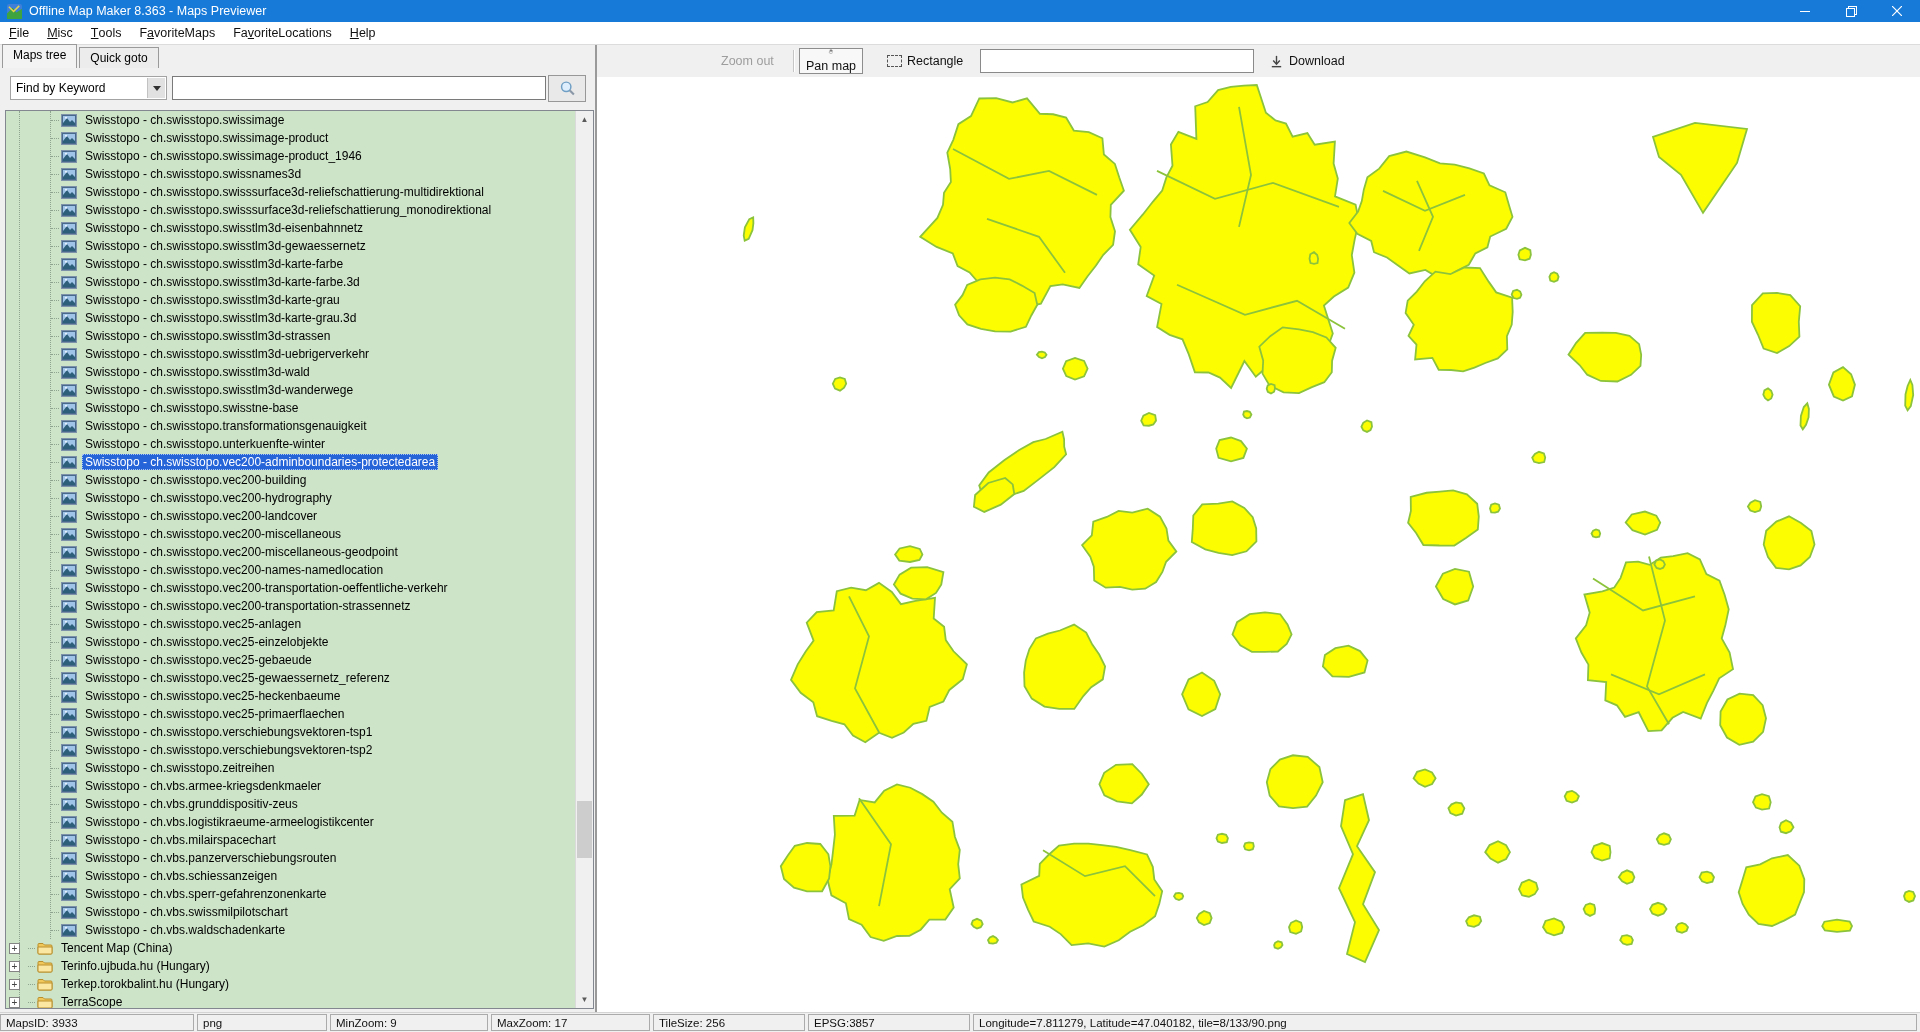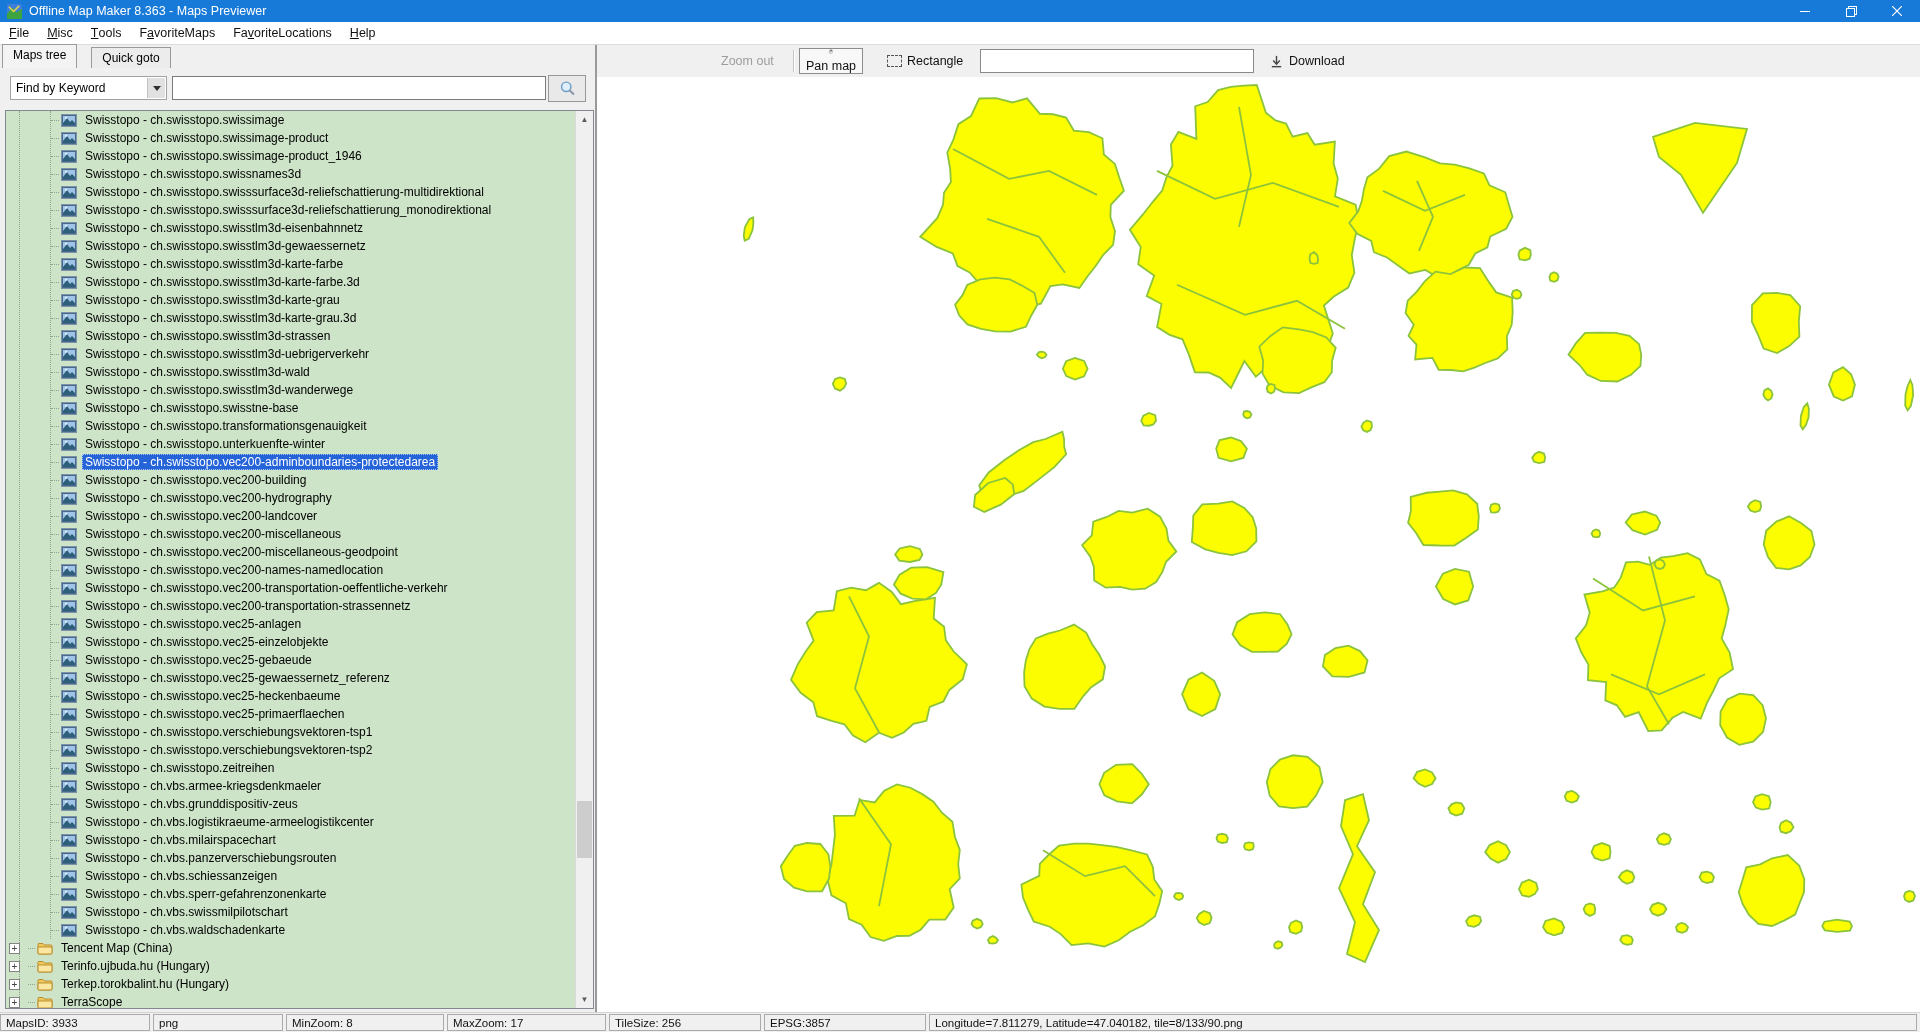--- a/index.html
+++ b/index.html
@@ -27,21 +27,21 @@
 
   
   .main{position:absolute;left:0;top:45px;right:0;bottom:19px;}
   .left-panel{position:absolute;left:0;top:0;width:595px;height:100%;background:#f0f0f0;}
   .v-divider{position:absolute;left:595px;top:0;width:2px;height:100%;background:#9a9a9a;}
   .right-panel{position:absolute;left:597px;right:0;top:0;bottom:0;background:#f0f0f0;}
 
   
   .tab-row{position:absolute;left:2px;top:0;height:23px;display:flex;align-items:flex-end;font-size:12px;}
   .tab{border:1px solid #9a9a9a;border-bottom:none;background:#f0f0f0;padding:3px 10px 4px 10px;
-    margin-right:14px;position:relative;}
+    margin-right:2px;position:relative;}
   .tab.active{background:#f3f3f3;padding-bottom:6px;z-index:2;}
   .tab.inactive{height:13px;margin-top:3px;background:#ececec;text-align:right;}
 
   
   .search-row{position:absolute;left:0;top:30px;right:0;height:28px;}
   .combo{position:absolute;left:10px;top:1px;width:157px;height:24px;background:#fff;
     border:1px solid #a3a3a3;box-sizing:border-box;font-size:12px;}
   .combo-text{position:absolute;left:5px;top:4px;}
   .combo-btn{position:absolute;right:1px;top:1px;bottom:1px;width:17px;background:#e1e1e1;
     border-left:1px solid #c2c2c2;display:flex;align-items:center;justify-content:center;}
@@ -699,22 +699,22 @@
             <path d="M1052,480L1068,544L1050,610L1072,648" fill="none" stroke="#8cc33c" stroke-width="1.8"></path>
             <path d="M262,722L294,768L282,830" fill="none" stroke="#8cc33c" stroke-width="1.8"></path>
             <path d="M446,774L488,800L528,790L558,820" fill="none" stroke="#8cc33c" stroke-width="1.8"></path>
             <path d="M820,104L836,140L822,174" fill="none" stroke="#8cc33c" stroke-width="1.8"></path>
           </svg>
       </div>
     </div>
   </div>
 
   <div class="statusbar">
-    <div class="spanel" style="width:150px;">MapsID: 3933</div>
+    <div class="spanel" style="width:194px;">MapsID: 3933</div>
     <div class="spanel" style="width:130px;">png</div>
-    <div class="spanel" style="width:158px;">MinZoom: 8</div>
+    <div class="spanel" style="width:158px;">MinZoom: 9</div>
     <div class="spanel" style="width:159px;">MaxZoom: 17</div>
     <div class="spanel" style="width:152px;">TileSize: 256</div>
     <div class="spanel" style="width:162px;">EPSG:3857</div>
     <div class="spanel grow">Longitude=7.811279, Latitude=47.040182, tile=8/133/90.png</div>
   </div>
 
 </div>
 
 </body></html>

